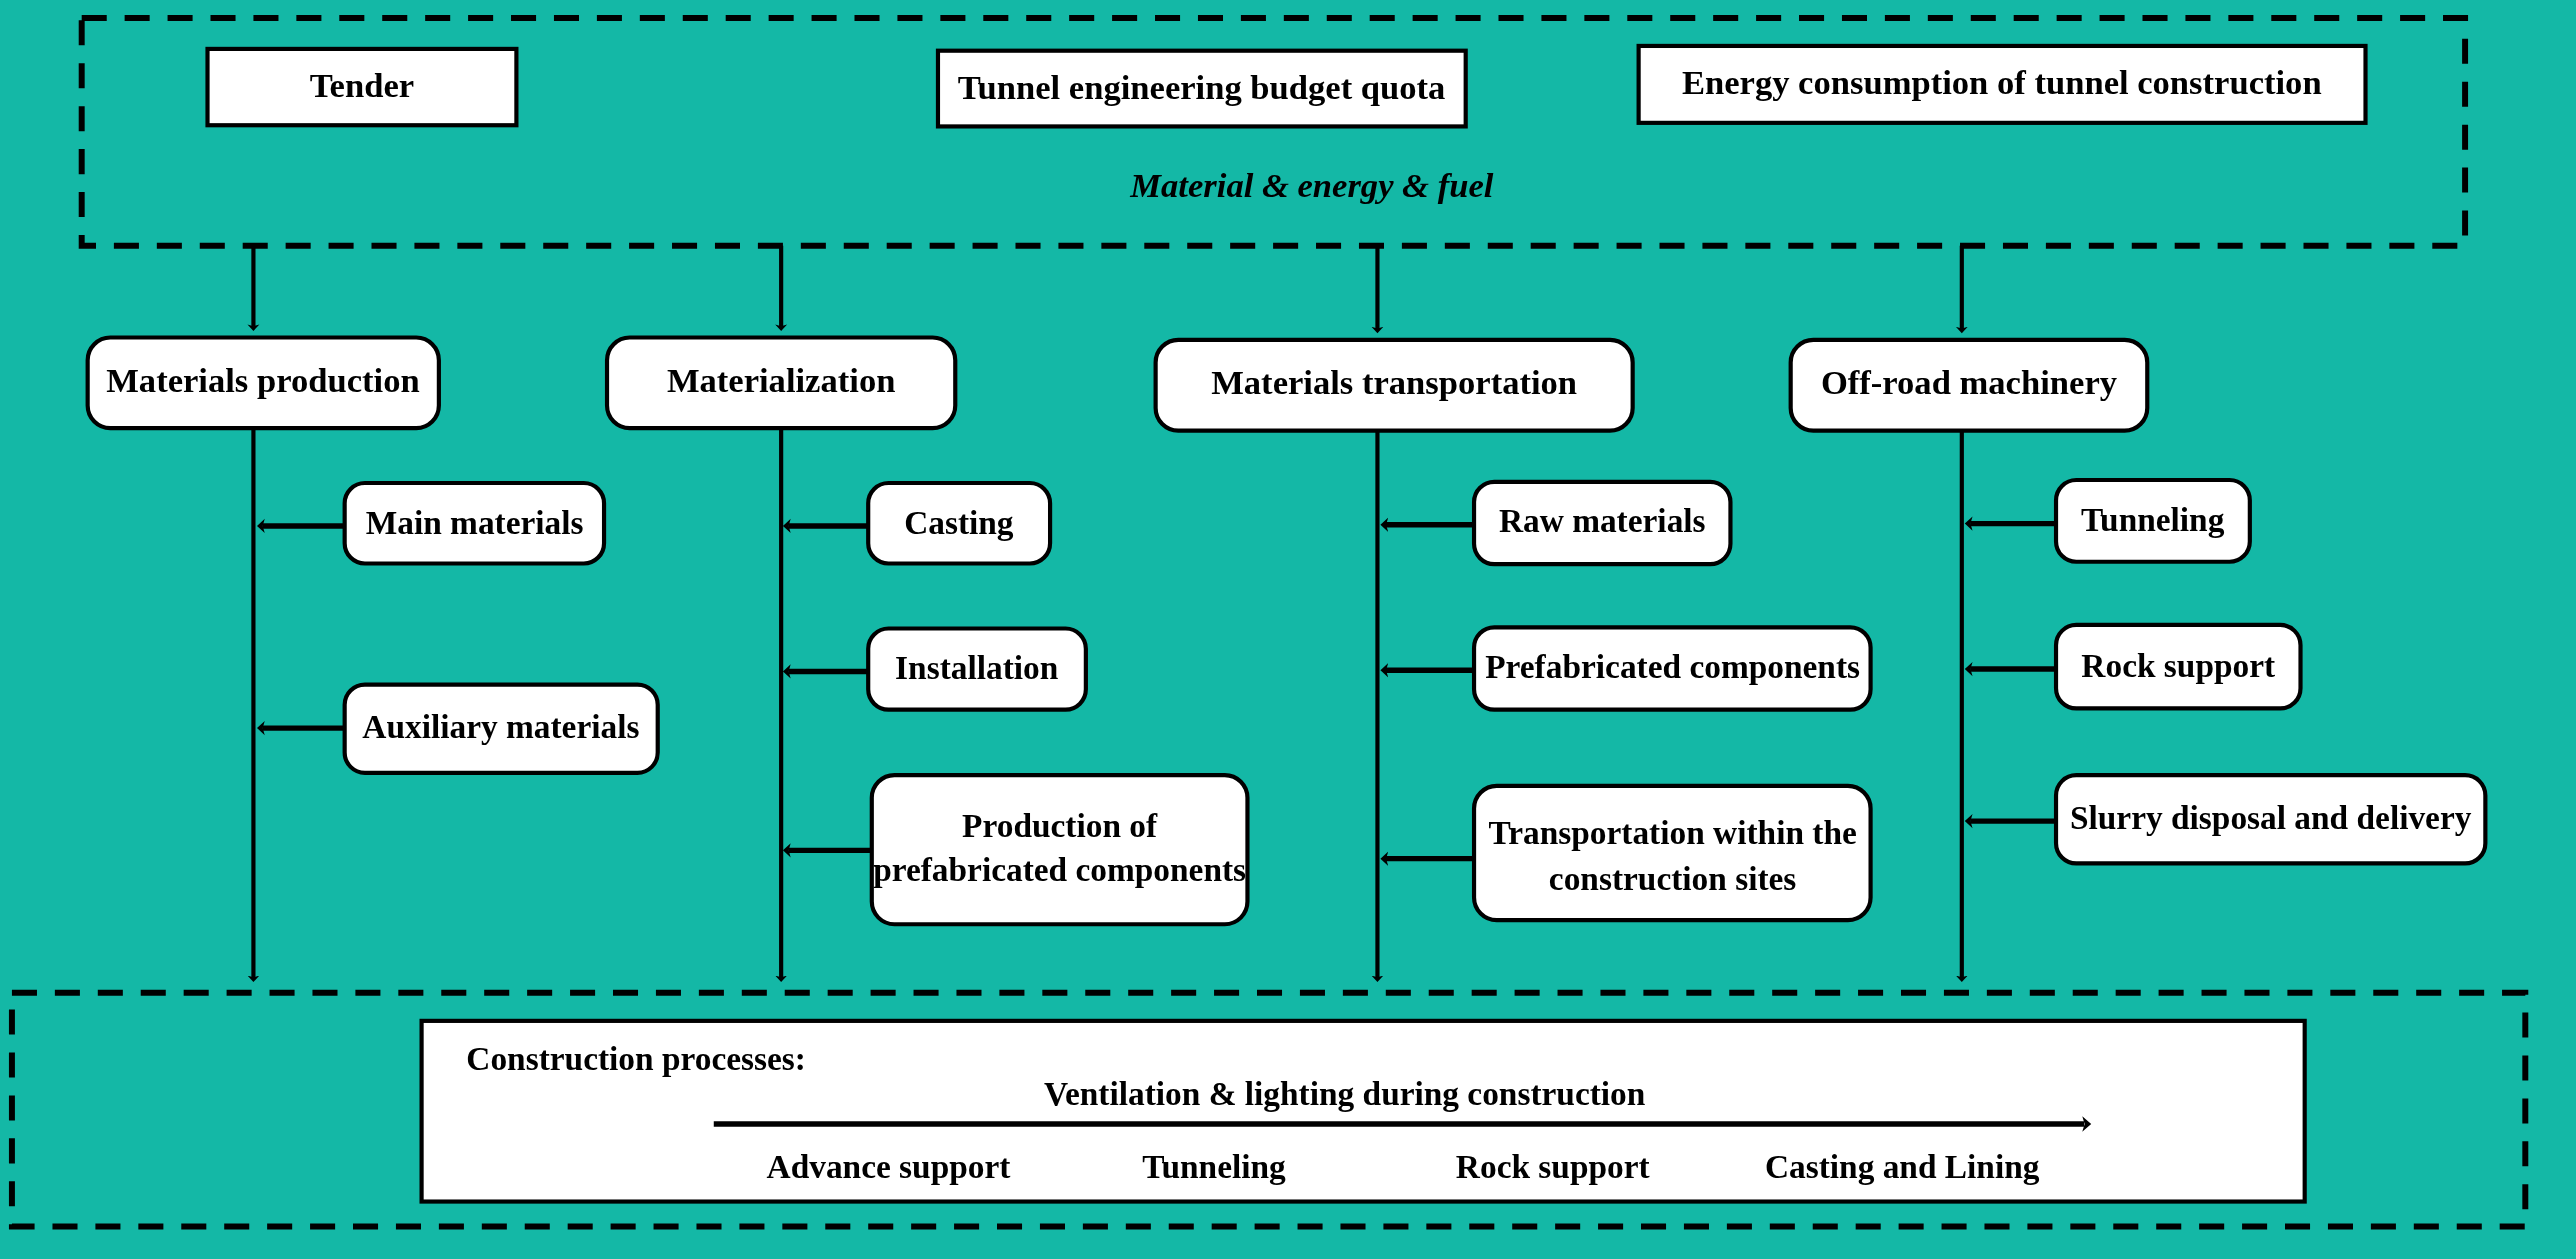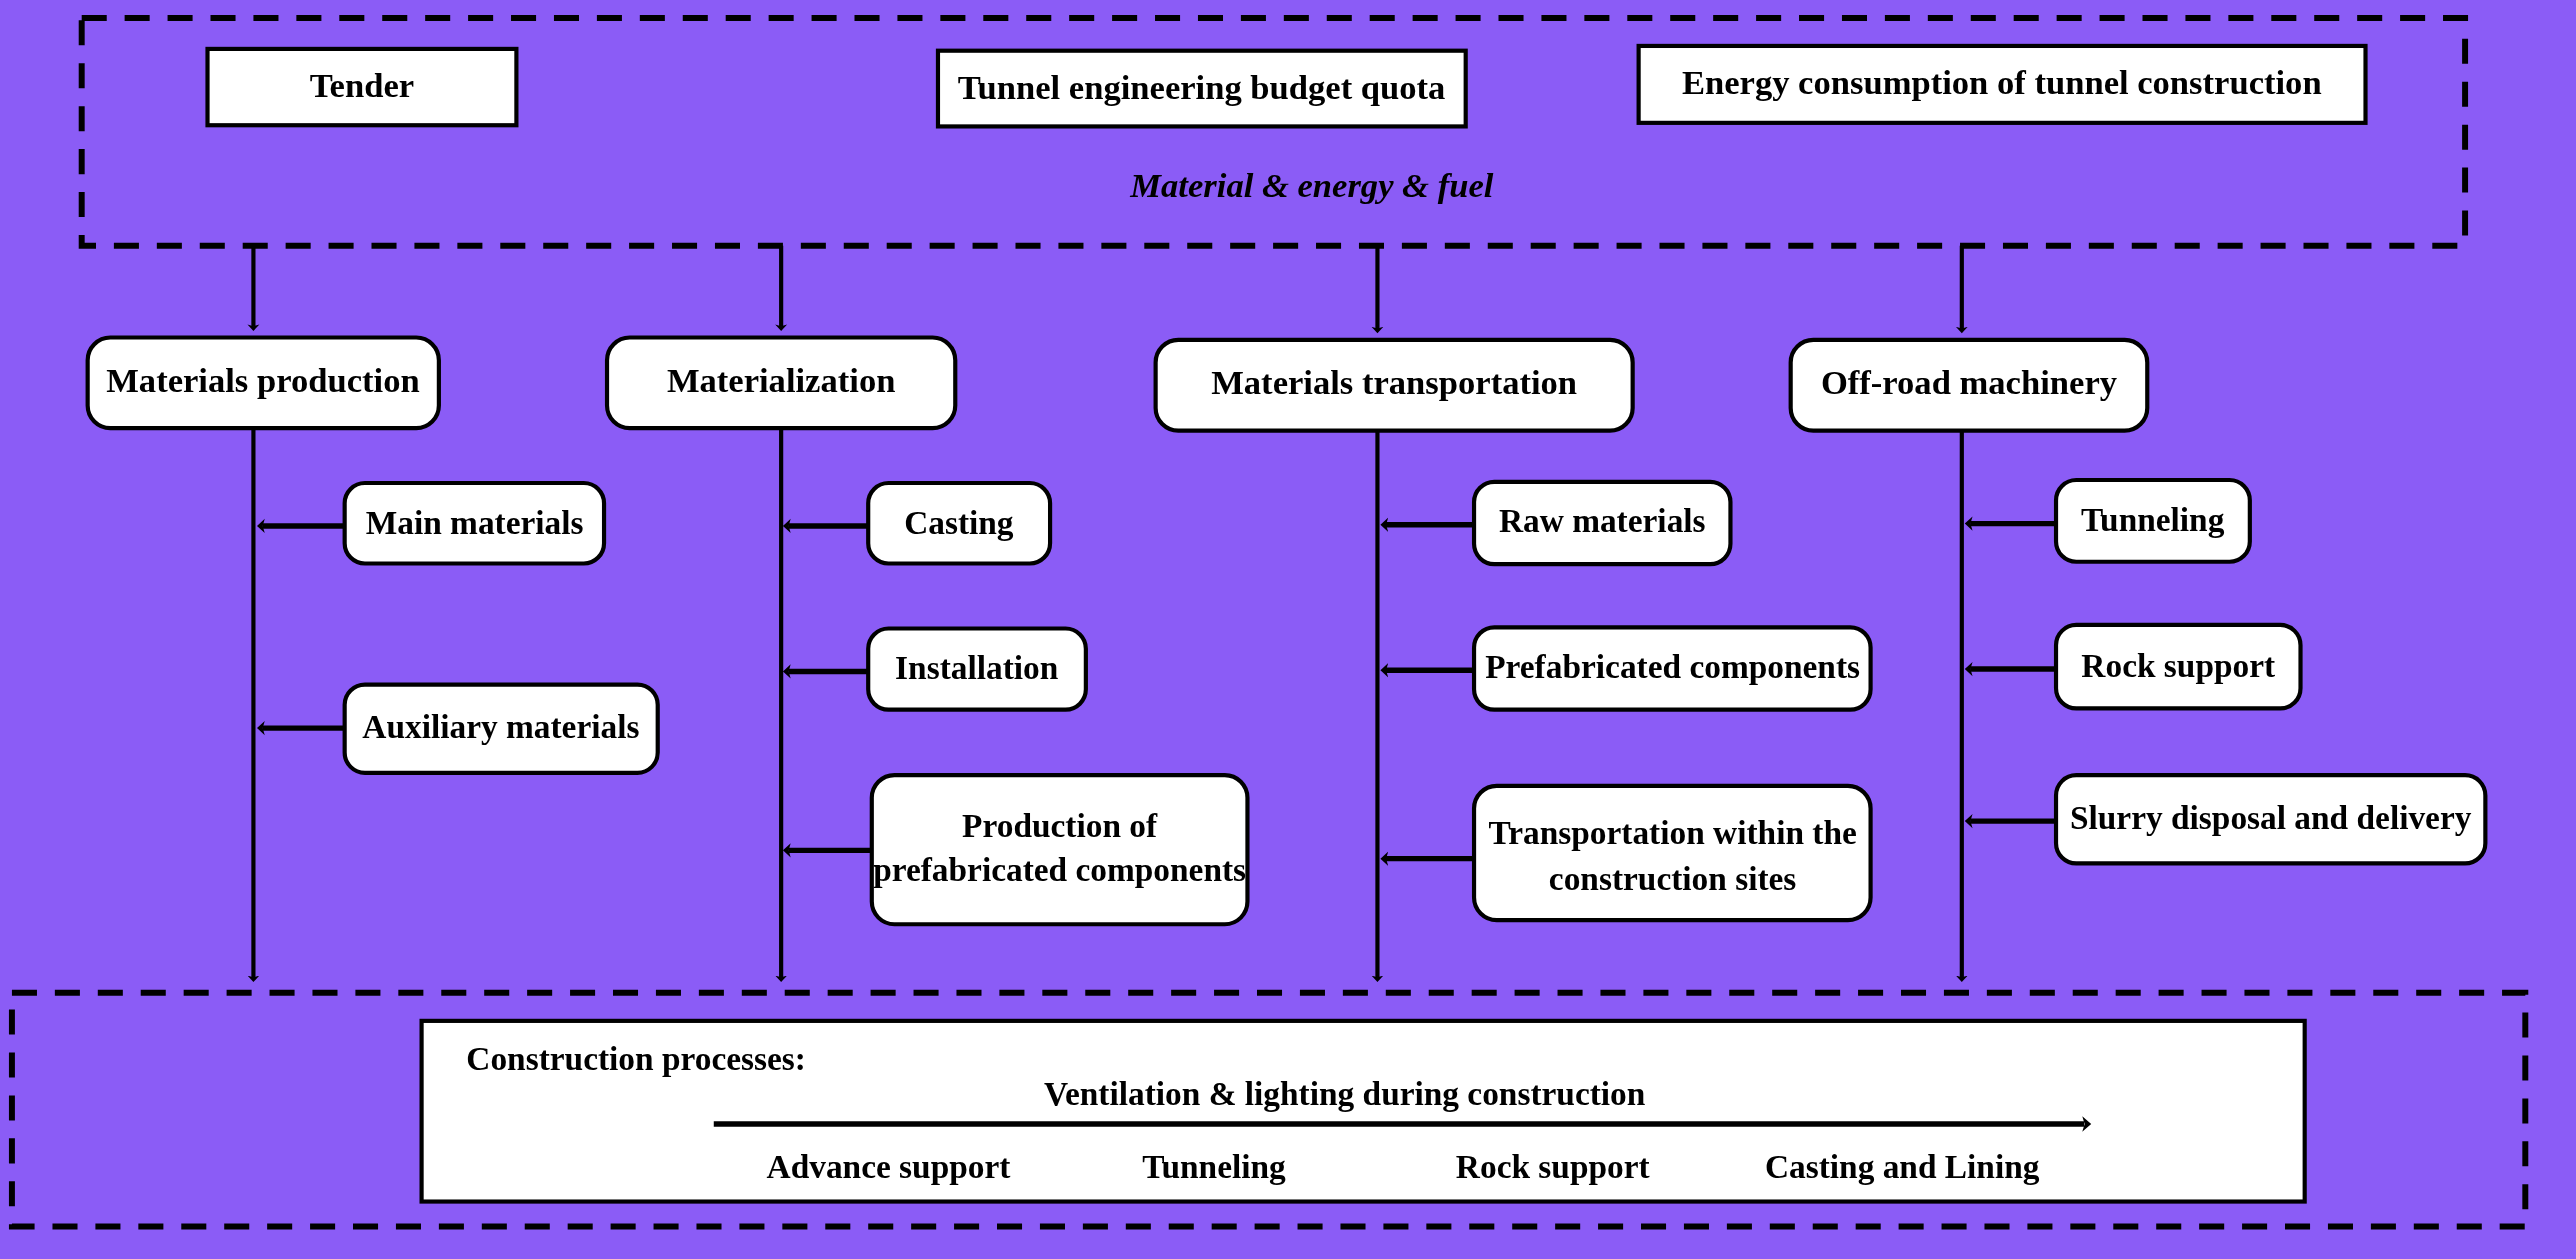--- a/index.html
+++ b/index.html
@@ -1,18 +1,18 @@
 <!DOCTYPE html>
 <html style="font-size:9.5px"><head>
 <meta charset="utf-8">
 <title>Tunnel construction energy flow diagram</title>
 <style>
   html,body{margin:0;padding:0;background:#ffffff;}
   body{font-family:"Liberation Serif", serif;}
-  #stage{position:relative;width:2576px;height:1260px;background:#8b5cf6;overflow:hidden;}
+  #stage{position:relative;width:2576px;height:1260px;background:#14b8a6;overflow:hidden;}
   svg.diagram{position:absolute;left:0;top:0;width:2576px;height:1260px;display:block;}
   .node-text{font-family:"Liberation Serif", serif;font-weight:bold;fill:#000;text-anchor:middle;dominant-baseline:middle;}
   .t-58{font-size:58px;}
   .t-56{font-size:56px;}
   .italic-label{font-family:"Liberation Serif", serif;font-weight:bold;font-style:italic;font-size:58px;fill:#000;text-anchor:middle;}
   .left-label{font-family:"Liberation Serif", serif;font-weight:bold;font-size:56px;fill:#000;text-anchor:start;}
   .box-solid{fill:#ffffff;stroke:#000000;stroke-width:7;}
   .box-round{fill:#ffffff;stroke:#000000;stroke-width:7;}
   .box-dashed{fill:none;stroke:#000000;stroke-width:10;stroke-dasharray:42 30;}
   .line{stroke:#000000;stroke-width:7;fill:none;}

